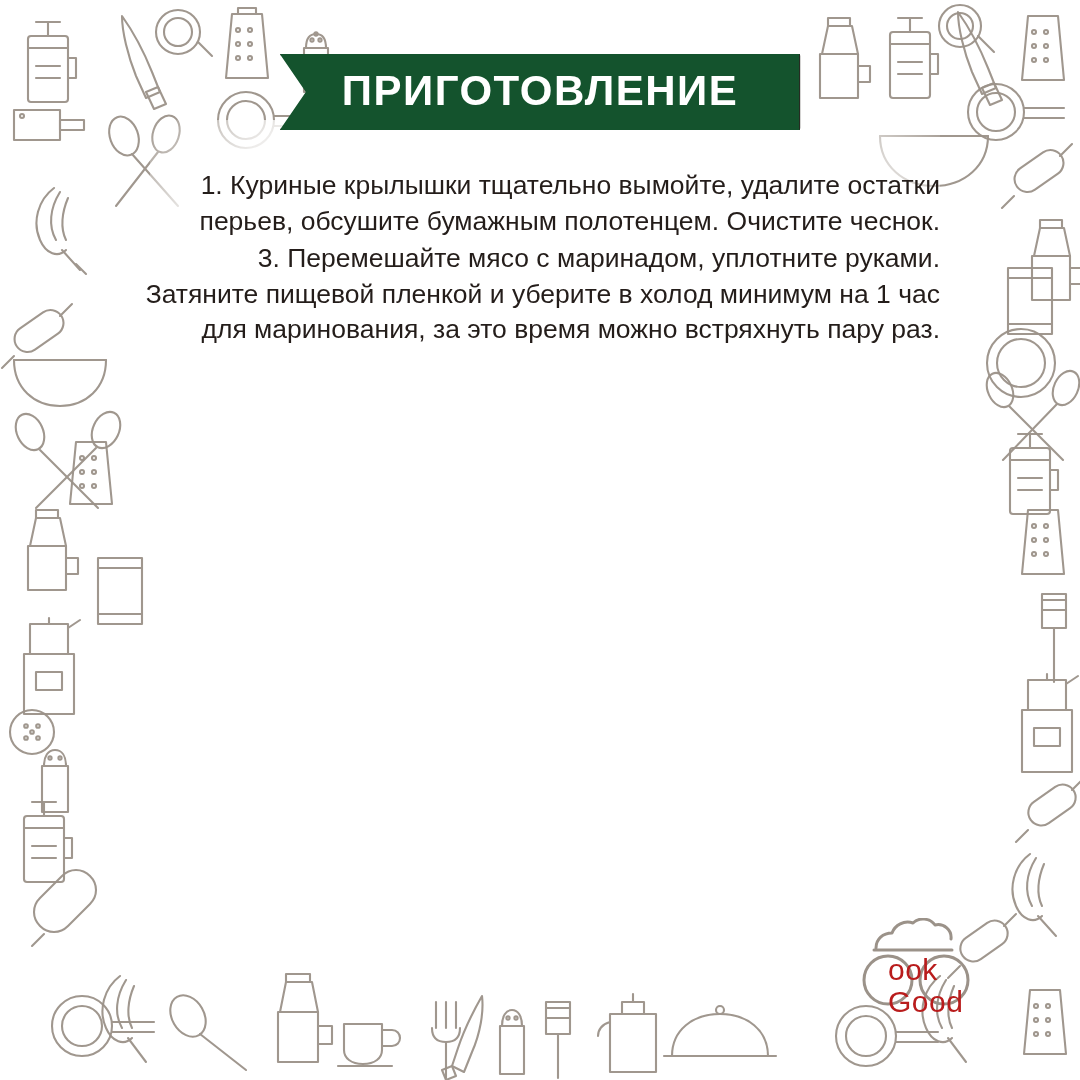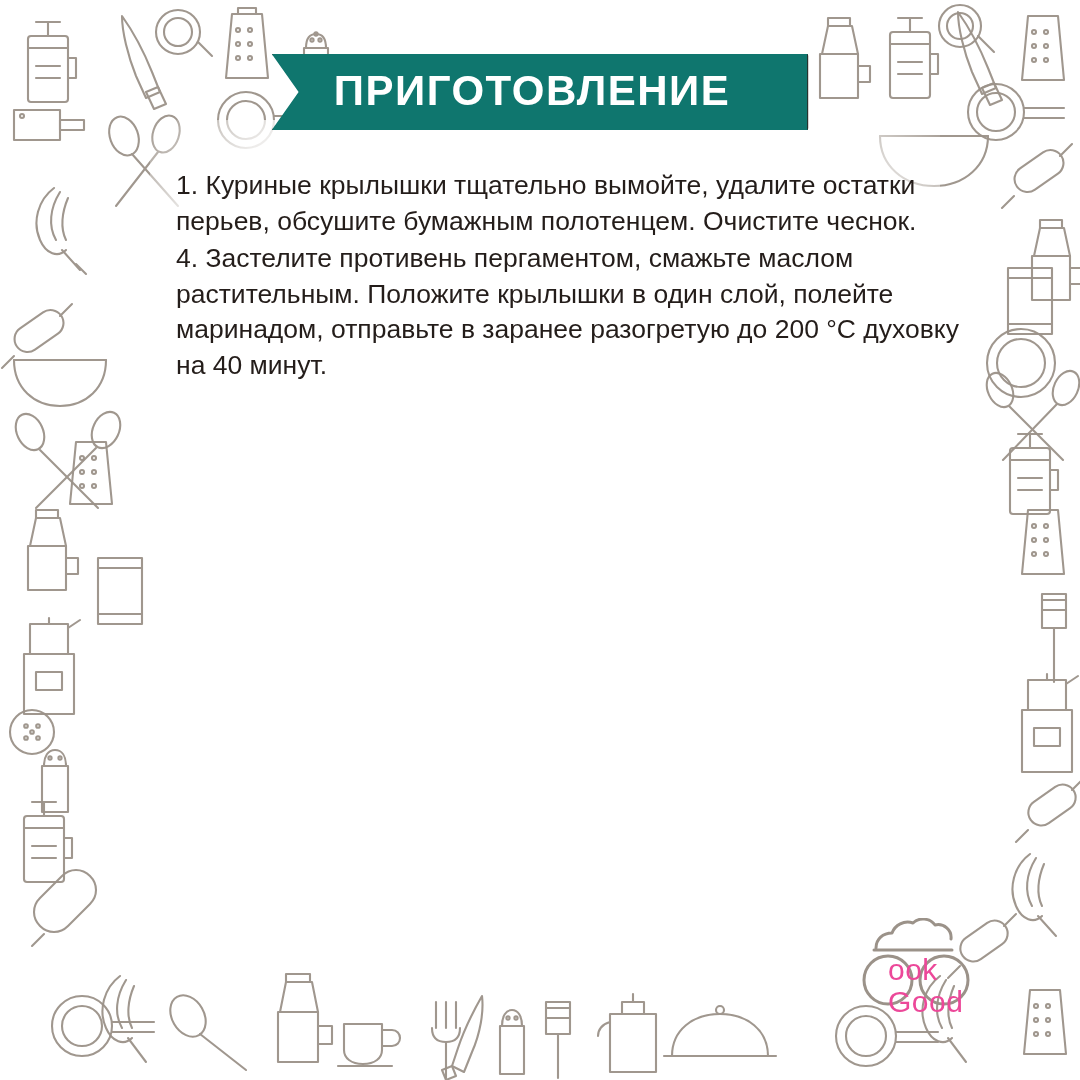--- a/index.html
+++ b/index.html
@@ -57,23 +57,23 @@
     position: absolute;
     top: 54px;
     left: 0;
     width: 1080px;
     display: flex;
     justify-content: center;
     z-index: 5;
   }
   .ribbon {
     position: relative;
-    background: #0f766e;
+    background: #14532d;
     color: #ffffff;
-    padding: 16px 78px 18px 62px;
+    padding: 16px 62px 18px 62px;
     font-size: 42px;
     font-weight: bold;
     letter-spacing: 1.5px;
     line-height: 1;
     text-align: center;
     clip-path: polygon(0 0, 100% 0, 100% 100%, 0 100%, 5% 50%);
   }
   .ribbon::before,
   .ribbon::after {
     content: "";
@@ -92,25 +92,24 @@
     clip-path: polygon(0 0, 0 100%, 100% 50%);
   }
 
   
   .content {
     position: absolute;
     top: 168px;
     left: 140px;
     width: 800px;
     z-index: 6;
-    text-align: left;
+    text-align: right;
     color: #241d1a;
     font-size: 26.5px;
     line-height: 1.34;
-    margin-left: 36px;
   }
   .step {
     margin: 0 0 1px 0;
     padding: 0;
   }
   .step + .step {
     margin-top: 2px;
   }
 
   
@@ -119,21 +118,21 @@
     right: 38px;
     bottom: 52px;
     width: 180px;
     height: 110px;
     z-index: 7;
   }
   .logo-text {
     position: absolute;
     left: 26px;
     top: 36px;
-    color: #ec4899;
+    color: #b91c1c;
     font-size: 30px;
     line-height: 1.06;
     font-family: "Liberation Sans", sans-serif;
   }
   .logo-text div { letter-spacing: 0.5px; }
 </style>
 </head>
 <body>
 
 <div id="page">
@@ -493,21 +492,21 @@
   </div>
 
   <div class="center-mask"></div>
 
   <div class="ribbon-wrap">
     <div class="ribbon">ПРИГОТОВЛЕНИЕ</div>
   </div>
 
   <div class="content">
     <p class="step">1. Куриные крылышки тщательно вымойте, удалите остатки перьев, обсушите бумажным полотенцем. Очистите чеснок.</p>
-    <p class="step">4. Застелите противень пергаментом, смажьте маслом растительным. Положите крылышки в один слой, полейте маринадом, отправьте в заранее разогретую до 200 °C духовку на 40 минут.</p>
+    <p class="step">3. Перемешайте мясо с маринадом, уплотните руками. Затяните пищевой пленкой и уберите в холод минимум на 1 час для маринования, за это время можно встряхнуть пару раз.</p>
   </div>
 
   <div class="logo">
     <svg width="180" height="110" viewBox="0 0 180 110" style="position:absolute;left:0;top:0">
       <g stroke="#9b9289" stroke-width="3" fill="none" stroke-linecap="round" stroke-linejoin="round">
         <path d="M14 30c0-9 7-15 16-15 3-8 12-13 21-10 6-6 17-5 22 2 9-2 17 5 16 14"></path>
         <path d="M12 32h78"></path>
         <circle cx="26" cy="62" r="24"></circle>
         <circle cx="82" cy="62" r="24"></circle>
       </g>

